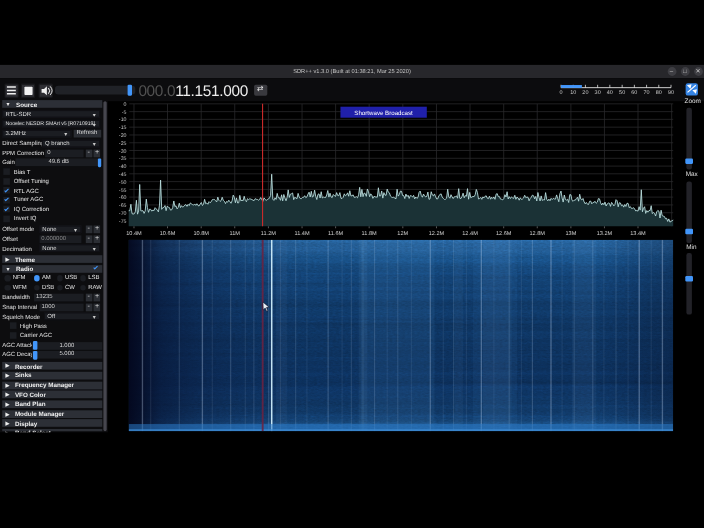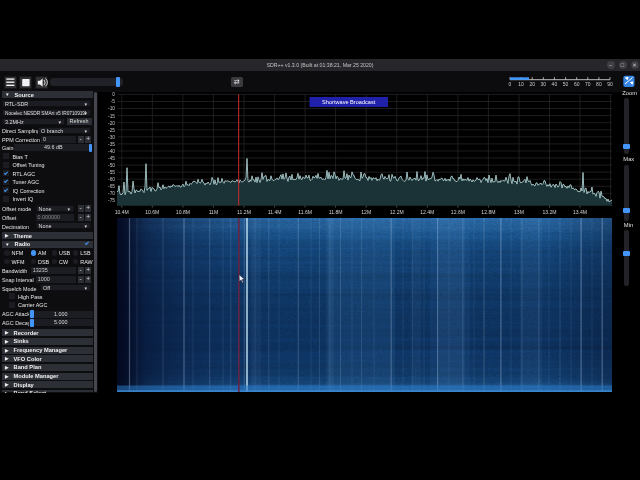--- a/index.html
+++ b/index.html
@@ -95,20 +95,21 @@
       <line x1="598.9" y1="76.6" x2="598.9" y2="79.2" stroke="#e8e8e8" stroke-width="0.7"></line>
       <text x="598.9" y="85.4" text-anchor="middle" font-size="5.0" fill="#cccccc">80</text>
       <line x1="610.0" y1="76.6" x2="610.0" y2="79.2" stroke="#e8e8e8" stroke-width="0.7"></line>
       <text x="610.0" y="85.4" text-anchor="middle" font-size="5.0" fill="#cccccc">90</text>
       <rect x="510" y="76.8" width="19" height="2.6" fill="#4296fa"></rect>
     <rect x="623.3" y="75.2" width="11.2" height="11.2" rx="2" fill="#3584e4"></rect>
     <path d="M625 83.5 L632.5 77 M625.5 77.3 l2.5,-0.6 -0.6,2.5 Z M632.3 83.8 l0.6,-2.5 -2.5,0.6 Z" stroke="#fff" stroke-width="1" fill="#fff"></path>
   </svg>
   <div id="volume"></div>
   <div id="volhandle"></div>
+  <div id="freq"><span class="dim">000.0</span>11.151.000</div>
   <div id="swapbtn">⇄</div>
 
   <svg style="left:98px;top:92px" width="519" height="126" viewBox="98 92 519 126">
     <g stroke="#2a2a2c" stroke-width="0.7">
       <line x1="117.5" y1="94.4" x2="612" y2="94.4"></line>
         <line x1="117.5" y1="101.5" x2="612" y2="101.5"></line>
         <line x1="117.5" y1="108.5" x2="612" y2="108.5"></line>
         <line x1="117.5" y1="115.6" x2="612" y2="115.6"></line>
         <line x1="117.5" y1="122.7" x2="612" y2="122.7"></line>
         <line x1="117.5" y1="129.8" x2="612" y2="129.8"></line>

